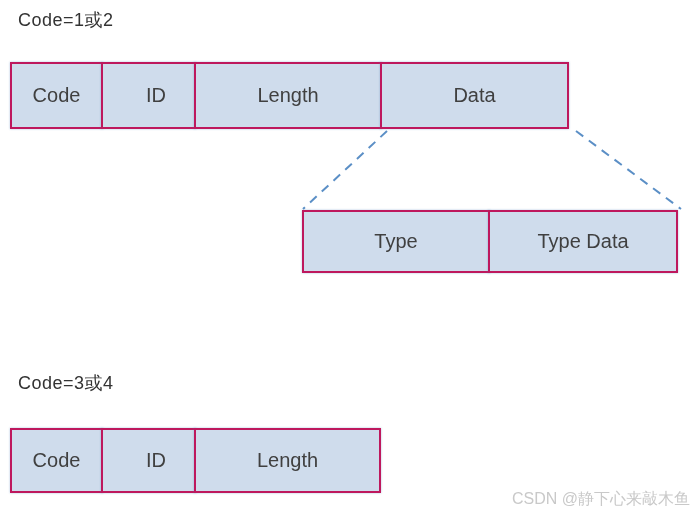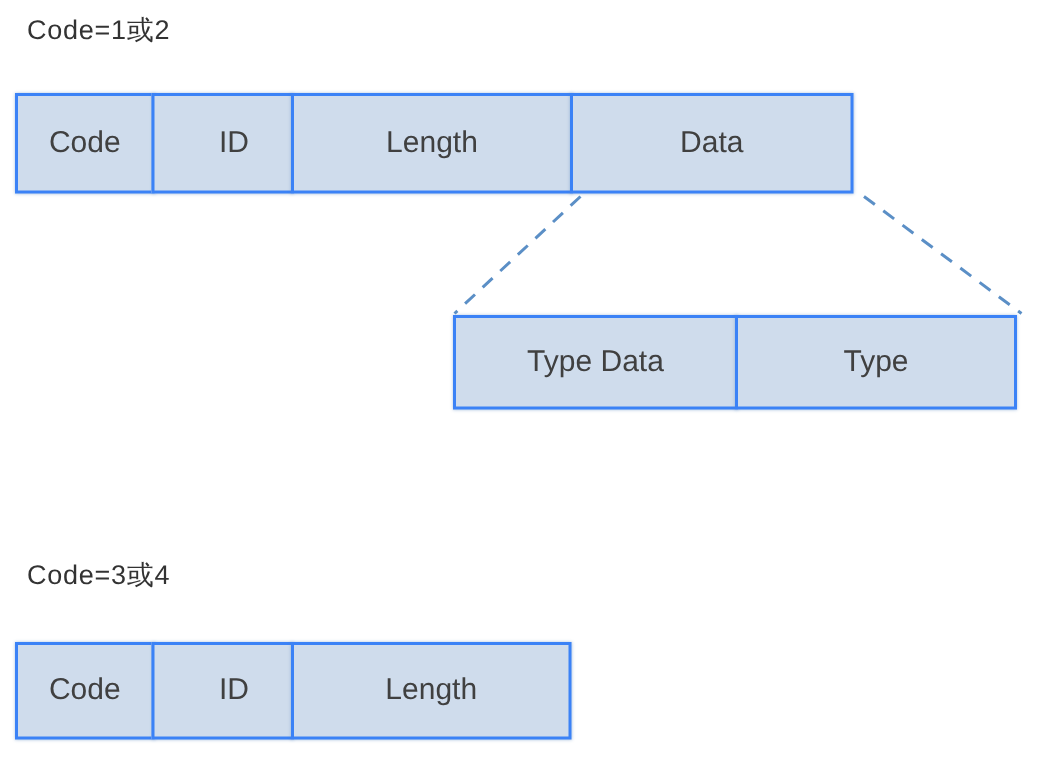--- a/index.html
+++ b/index.html
@@ -29,21 +29,21 @@
     position: absolute;
     display: flex;
   }
   .row-1 { left: 10px; top: 62px; height: 67px; }
   .row-2 { left: 302px; top: 210px; height: 63px; }
   .row-3 { left: 10px; top: 428px; height: 65px; }
   .cell {
     box-sizing: border-box;
     height: 100%;
     background: #cfdcec;
-    border: 2px solid #3b82f6;
+    border: 2px solid #be185d;
     display: flex;
     align-items: center;
     justify-content: center;
     font-size: 20px;
     color: #404040;
     white-space: nowrap;
     box-shadow: 0 0 2px rgba(79,129,189,0.45);
   }
   .cell + .cell { margin-left: -2px; }
   .w-code   { width: 93px; }
@@ -83,26 +83,27 @@
     <div class="cell w-len1">Length</div>
     <div class="cell w-data">Data</div>
   </div>
 
   <svg class="overlay" viewBox="0 0 695 518">
     <line x1="387" y1="131" x2="303" y2="209" stroke-width="2" stroke-dasharray="9,7" fill="none" stroke="#5b8fc6"></line>
     <line x1="576" y1="131" x2="681" y2="209" stroke-width="2" stroke-dasharray="9,7" fill="none" stroke="#5b8fc6"></line>
   </svg>
 
   <div class="packet-row row-2">
+    <div class="cell w-type">Type</div>
     <div class="cell w-tdata">Type Data</div>
-    <div class="cell w-type">Type</div>
   </div>
 
   <div class="caption caption-2">Code=3或4</div>
 
   <div class="packet-row row-3">
     <div class="cell w-code">Code</div>
     <div class="cell w-id">ID</div>
     <div class="cell w-len3">Length</div>
   </div>
 
+  <div class="watermark">CSDN @静下心来敲木鱼</div>
 
 </div>
 
 </body></html>

